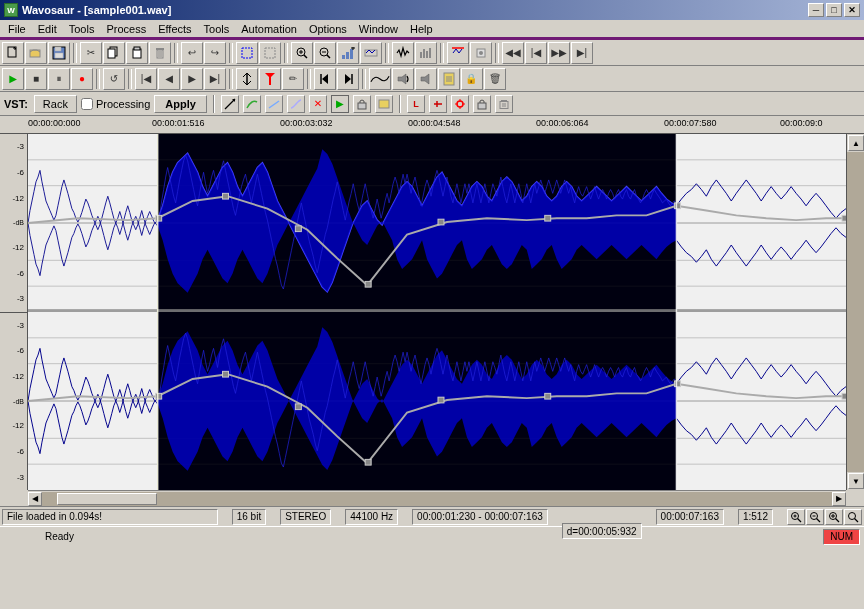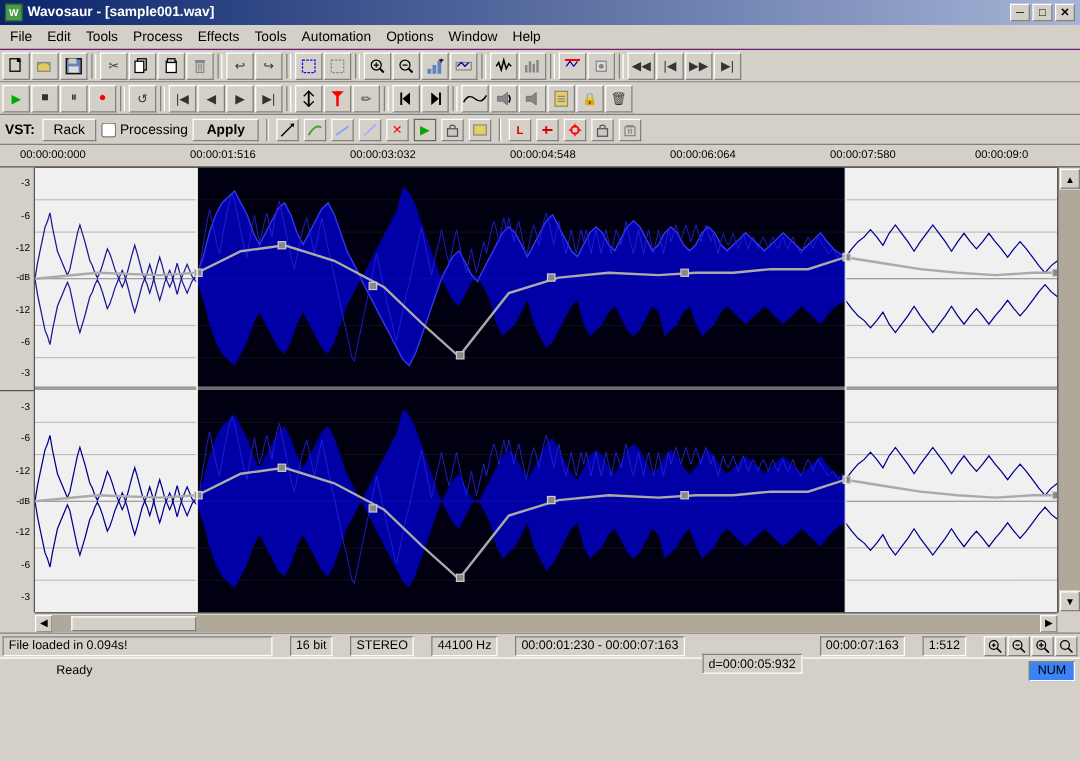--- a/index.html
+++ b/index.html
@@ -60,21 +60,21 @@
       color: black;
     }
 
     
     #menu-bar {
       height: 20px;
       background: #d4d0c8;
       display: flex;
       align-items: center;
       padding: 0 2px;
-      border-bottom: 1px solid #701a75;
+      border-bottom: 3px solid #701a75;
     }
     .menu-item {
       padding: 2px 6px;
       font-size: 11px;
       cursor: pointer;
       color: black;
     }
 
     
     .toolbar-row {
@@ -519,21 +519,21 @@
         <rect x="2" y="3.5" width="8" height="7" fill="none" stroke="#888" stroke-width="1"></rect>
         <line x1="5" y1="5" x2="5" y2="9" stroke="#888" stroke-width="1"></line>
         <line x1="7" y1="5" x2="7" y2="9" stroke="#888" stroke-width="1"></line>
       </svg>
   </div>
 </div>
 
 <div style="display:flex;flex-direction:column;height:390px;position:relative;">
 
   <div id="timeline-ruler" style="height:18px;background:#d4d0c8;position:relative;font-size:9px;color:#000;border-bottom:1px solid #555;">
-    <span style="position:absolute;left:16px;top:2px;">00:00:00:000</span>
+    <span style="position:absolute;left:28px;top:2px;">00:00:00:000</span>
     <span style="position:absolute;left:152px;top:2px;">00:00:01:516</span>
     <span style="position:absolute;left:280px;top:2px;">00:00:03:032</span>
     <span style="position:absolute;left:408px;top:2px;">00:00:04:548</span>
     <span style="position:absolute;left:536px;top:2px;">00:00:06:064</span>
     <span style="position:absolute;left:664px;top:2px;">00:00:07:580</span>
     <span style="position:absolute;left:780px;top:2px;">00:00:09:0</span>
   </div>
 
   <div style="flex:1;display:flex;flex-direction:row;">
 
@@ -697,14 +697,14 @@
       <svg width="12" height="12" viewBox="0 0 12 12">
           <circle cx="5" cy="5" r="3.5" fill="none" stroke="#000" stroke-width="1"></circle>
           <line x1="7.5" y1="7.5" x2="11" y2="11" stroke="#000" stroke-width="1.2"></line>
         </svg>
     </div>
   </div>
 </div>
 
 <div id="bottom-toolbar" style="height:20px;background:#d4d0c8;border-top:1px solid #ffffff;display:flex;align-items:center;padding:0 4px;">
   <span style="flex:1;font-size:10px;padding-left:41px;">Ready</span>
-  <div style="height:16px;padding:0 6px;border:1px solid #808080;border-top-color:#808080;border-left-color:#808080;border-right-color:#ffffff;border-bottom-color:#ffffff;background:#3b82f6;display:flex;align-items:center;font-size:10px;">NUM</div>
+  <div style="height:16px;padding:0 6px;border:1px solid #808080;border-top-color:#808080;border-left-color:#808080;border-right-color:#ffffff;border-bottom-color:#ffffff;background:#ef4444;display:flex;align-items:center;font-size:10px;">NUM</div>
 </div>
 
 </body></html>

